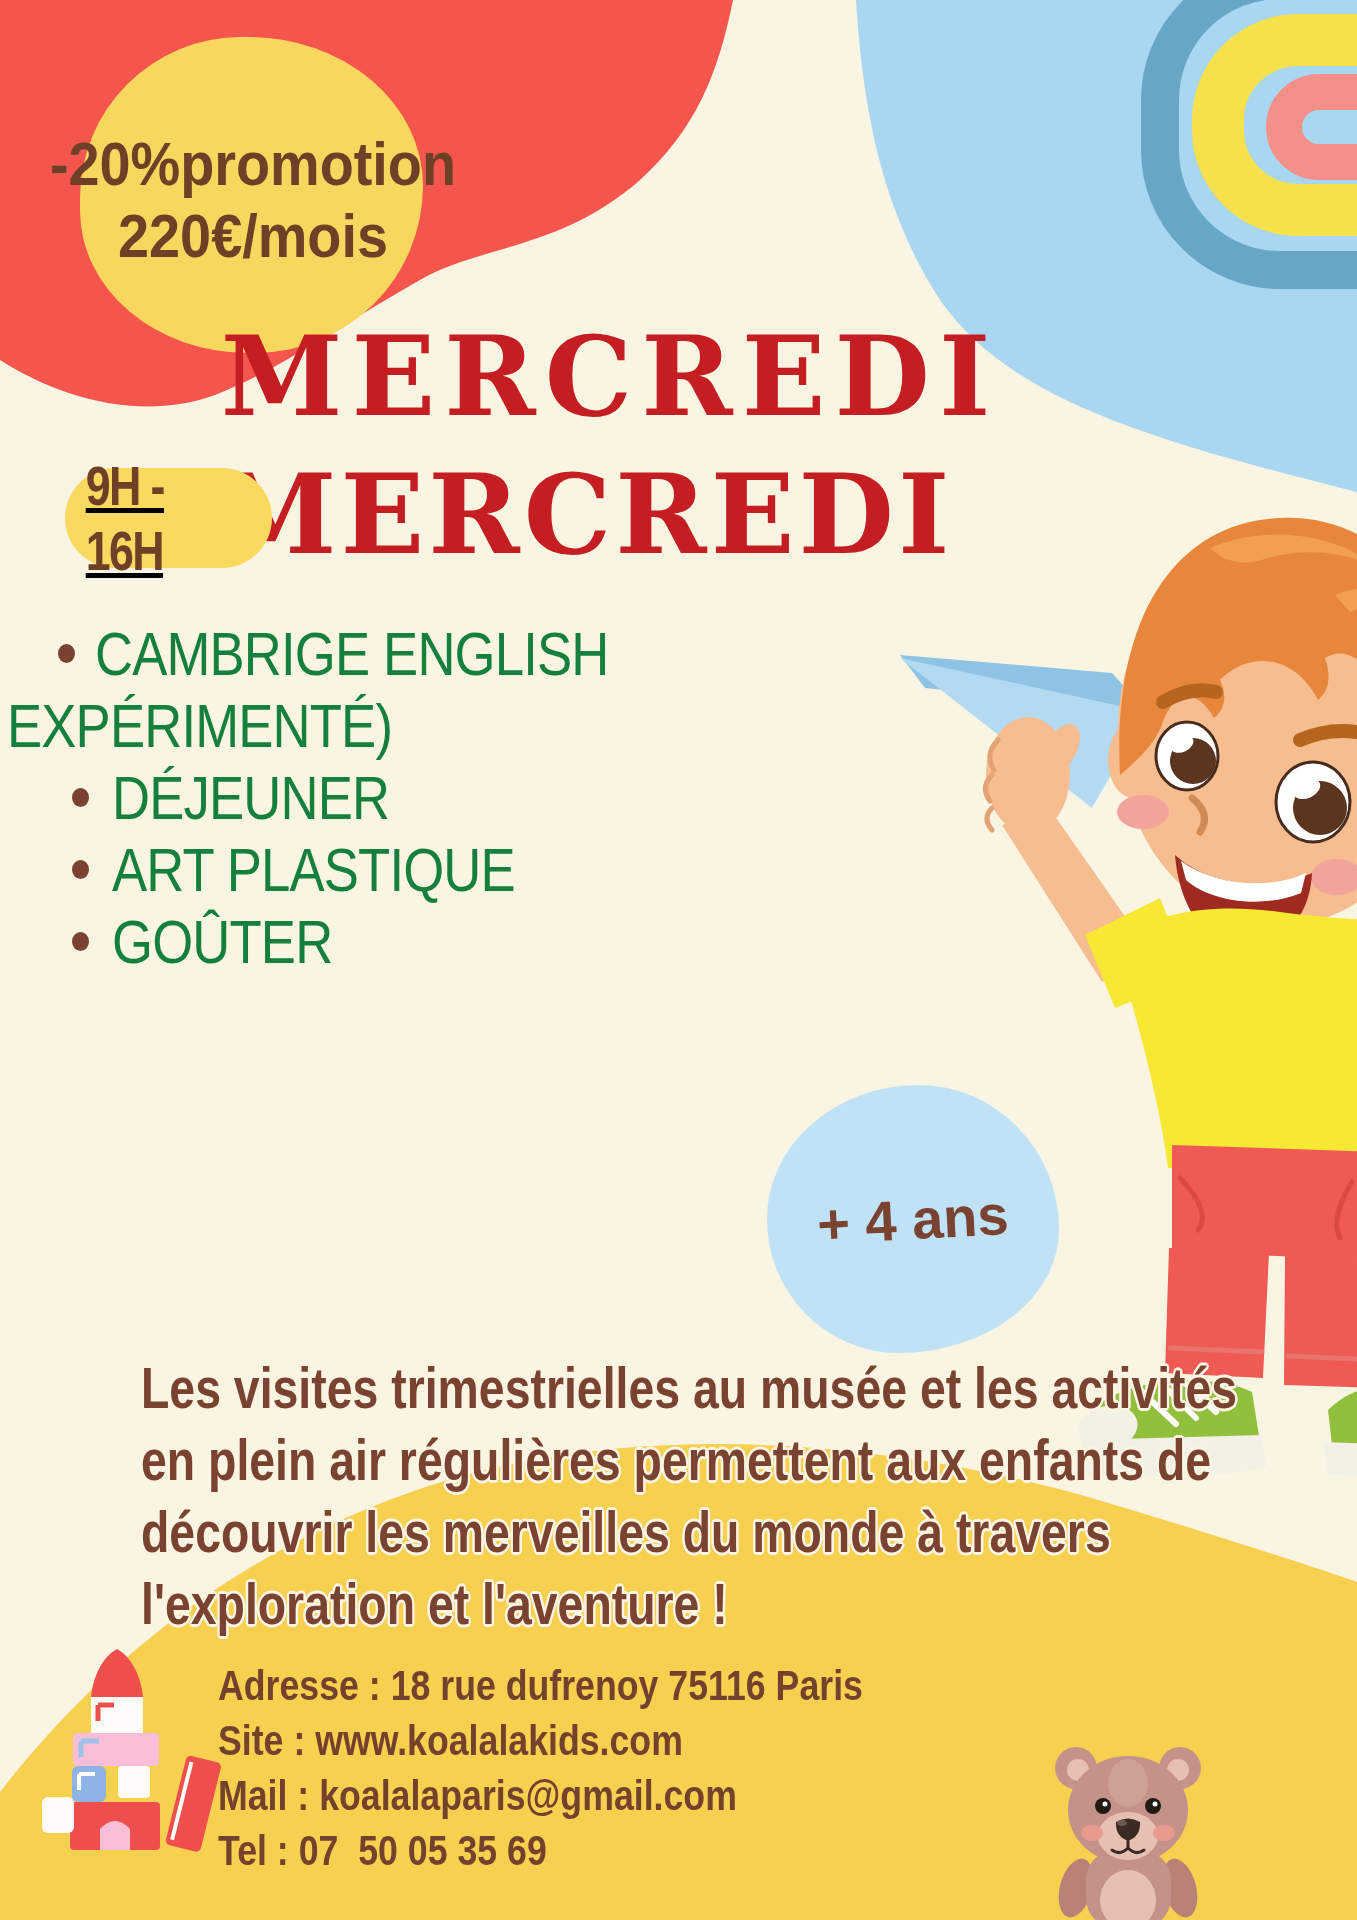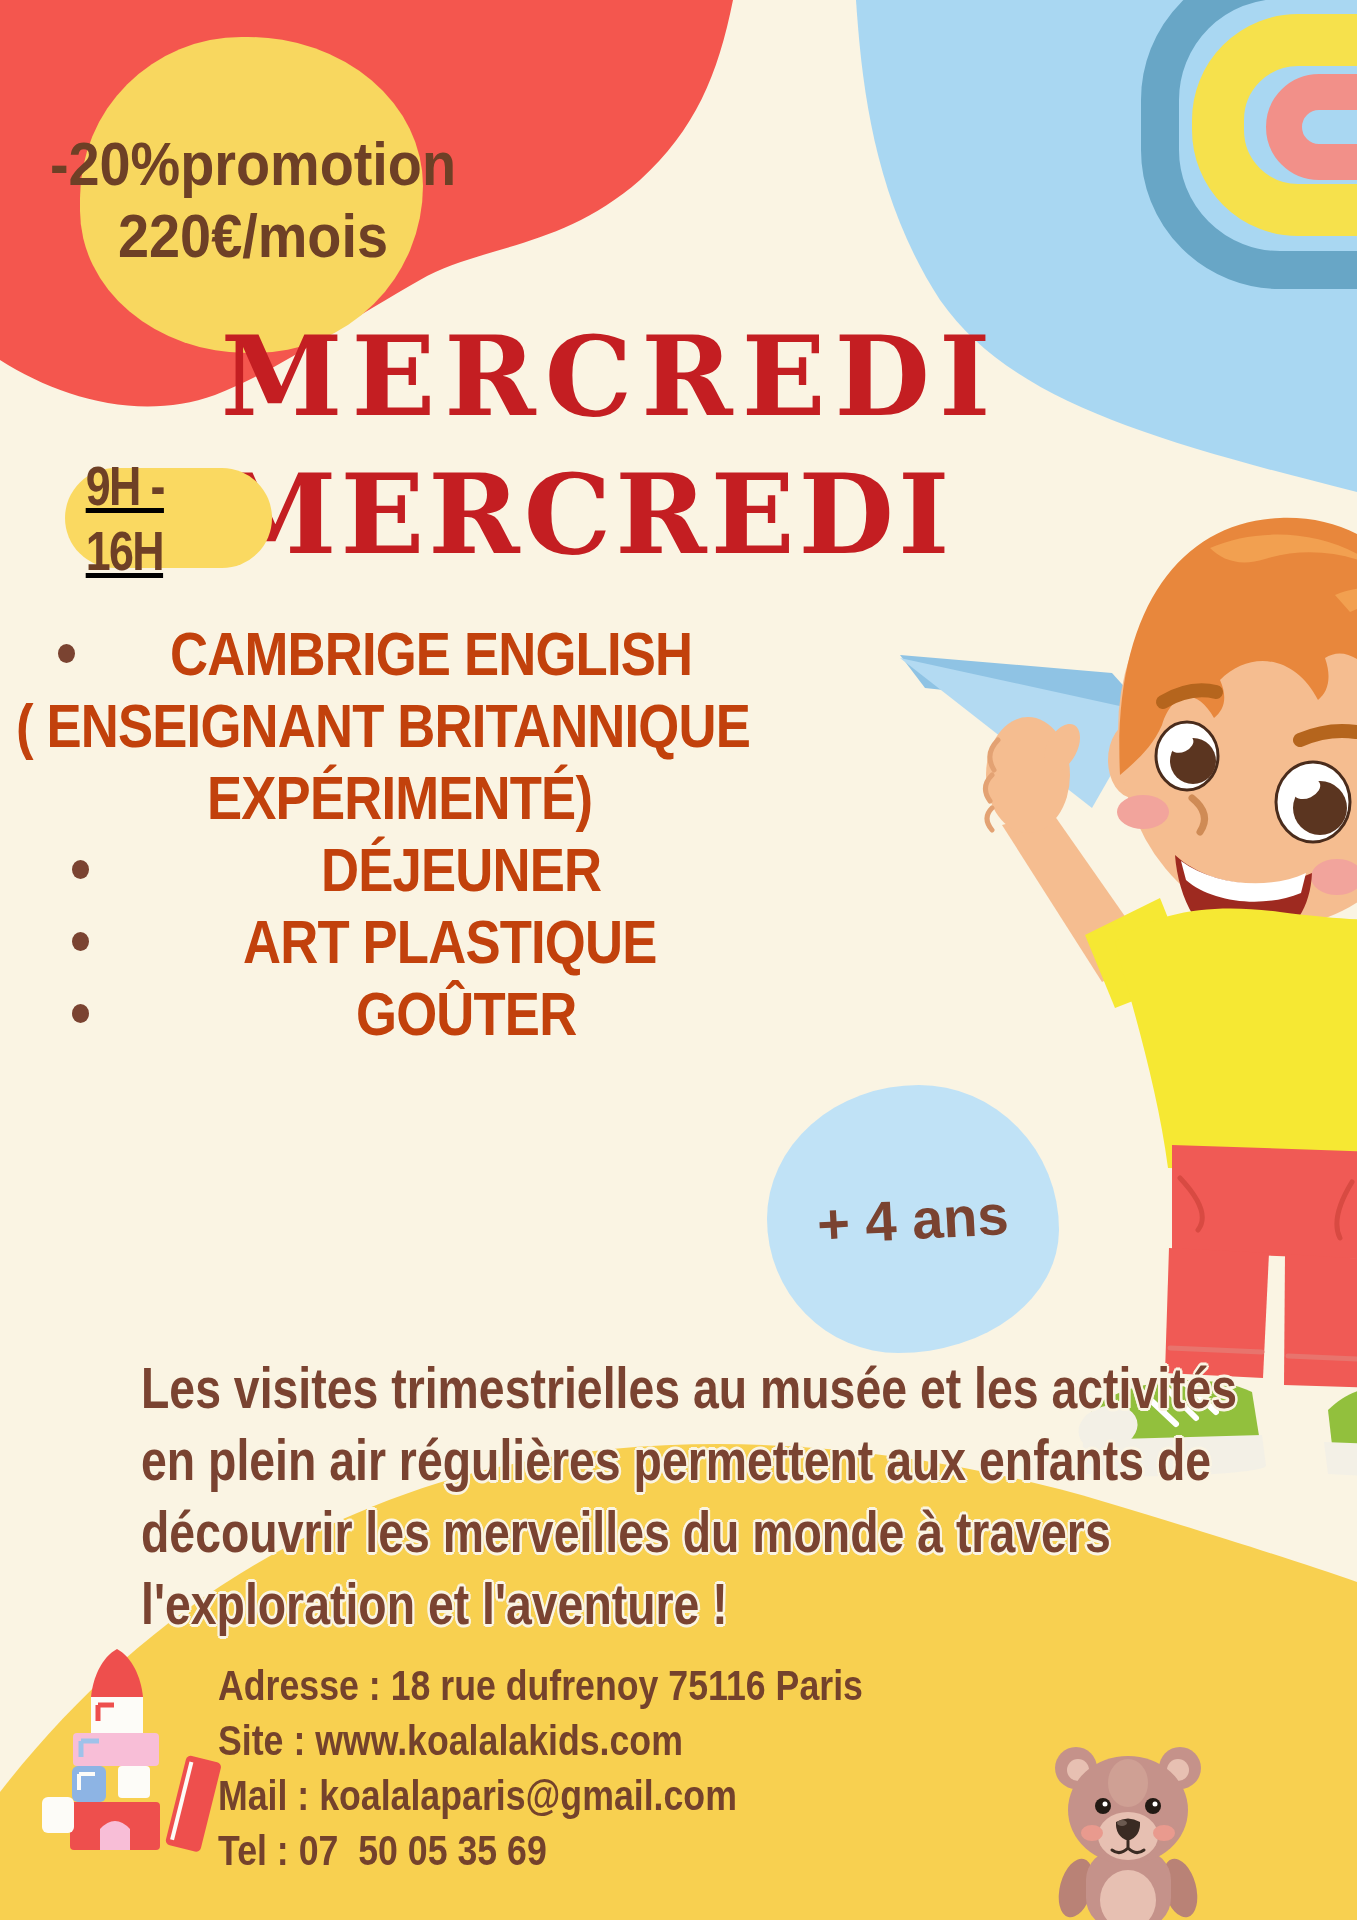--- a/index.html
+++ b/index.html
@@ -36,23 +36,22 @@
     background:#fad961;border-radius:52px;
     display:flex;align-items:center;justify-content:center;text-decoration:underline;
   }
   .hours-badge span{
     color:#6e4026;font-weight:bold;font-size:56px;letter-spacing:-2px;
     transform:scaleX(.8);
   }
 
   .program-list{position:absolute;left:0;top:618px;width:860px;z-index:10;}
   .p-line{
-    position:relative;height:72px;color:#c2410c;font-weight:bold;font-size:62px;
+    position:relative;height:72px;color:#15803d;font-weight:normal;font-size:62px;
     white-space:nowrap;
-    text-align:center;
   }
   .p-line .txt{display:inline-block;transform:scaleX(.85);transform-origin:left center;letter-spacing:-1px;}
   .p-line .dot{
     position:absolute;width:17px;height:19px;border-radius:50%;
     background:#7a4331;top:26px;
   }
   .li-first .dot{left:58px;} .li-first .txt{margin-left:95px;}
   .li-cont2 .txt{margin-left:16px;}
   .li-cont3 .txt{margin-left:7px;}
   .li-std .dot{left:72px;} .li-std .txt{margin-left:112px;}
@@ -181,23 +180,20 @@
   <div class="title2">MERCREDI</div>
 
   <div class="hours-badge">
     <span>9H - 16H</span>
   </div>
 
   <div class="program-list">
     <div class="p-line li-first">
       <span class="dot"></span>
       <span class="txt">CAMBRIGE ENGLISH</span>
-    </div>
-    <div class="p-line li-cont2">
-      <span class="txt">( ENSEIGNANT BRITANNIQUE</span>
     </div>
     <div class="p-line li-cont3">
       <span class="txt">EXPÉRIMENTÉ)</span>
     </div>
     <div class="p-line li-std">
       <span class="dot"></span>
       <span class="txt">DÉJEUNER</span>
     </div>
     <div class="p-line li-std">
       <span class="dot"></span>

